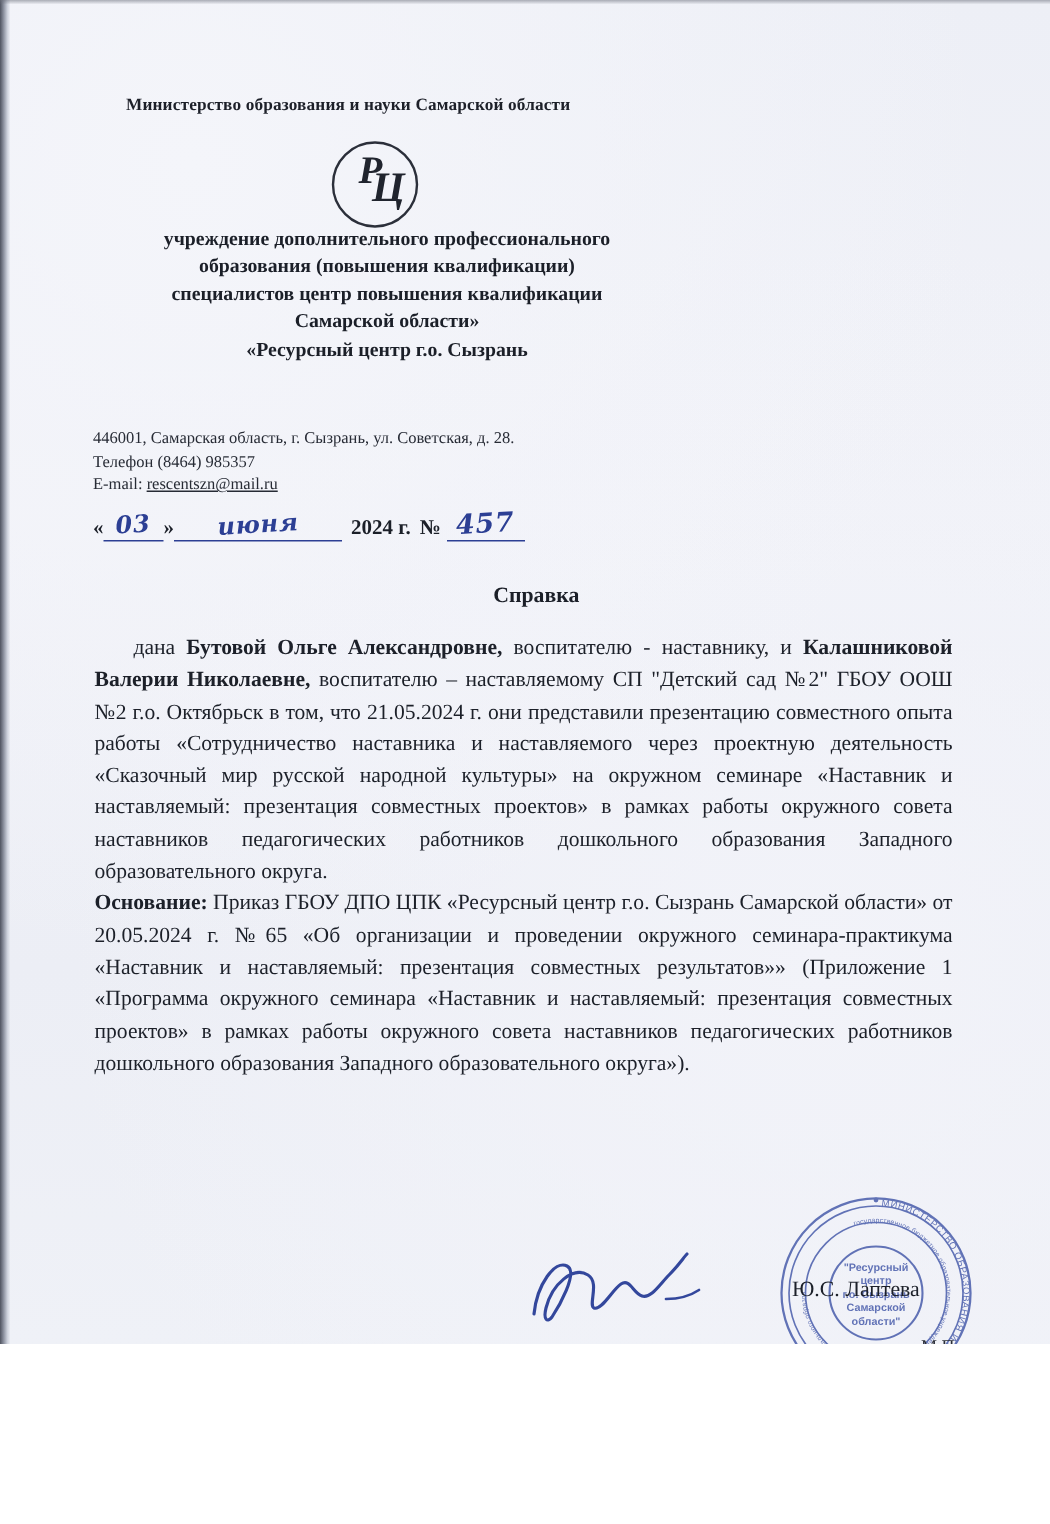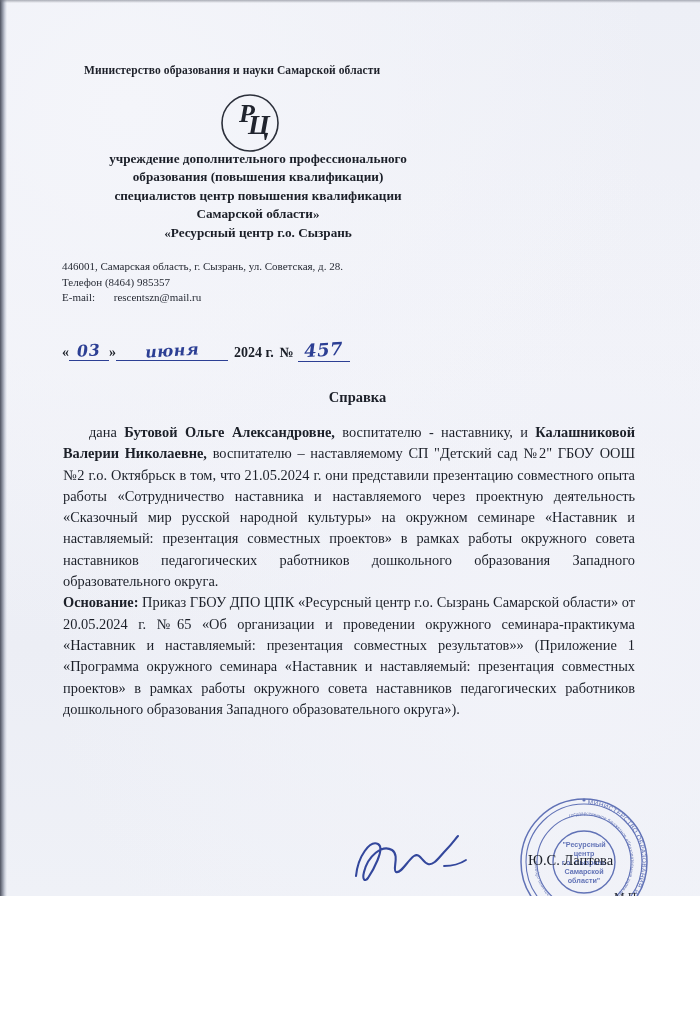--- a/index.html
+++ b/index.html
@@ -65,28 +65,28 @@
     font-size: 13.2px;
     font-weight: bold;
     line-height: 18.4px;
     color: #1b1f28;
   }
   .org-name div { white-space: nowrap; }
 
   .contacts {
     position: absolute;
     left: 62px;
-    top: 259px;
+    top: 285px;
     font-size: 11px;
     line-height: 15.6px;
     color: #272b35;
   }
   .contacts .email-link {
+    text-decoration: underline;
     color: #272b35;
-    margin-left: 16px;
   }
 
   
   .docline {
     position: absolute;
     left: 62px;
     top: 340px;
     height: 28px;
     font-size: 14px;
     font-weight: bold;

